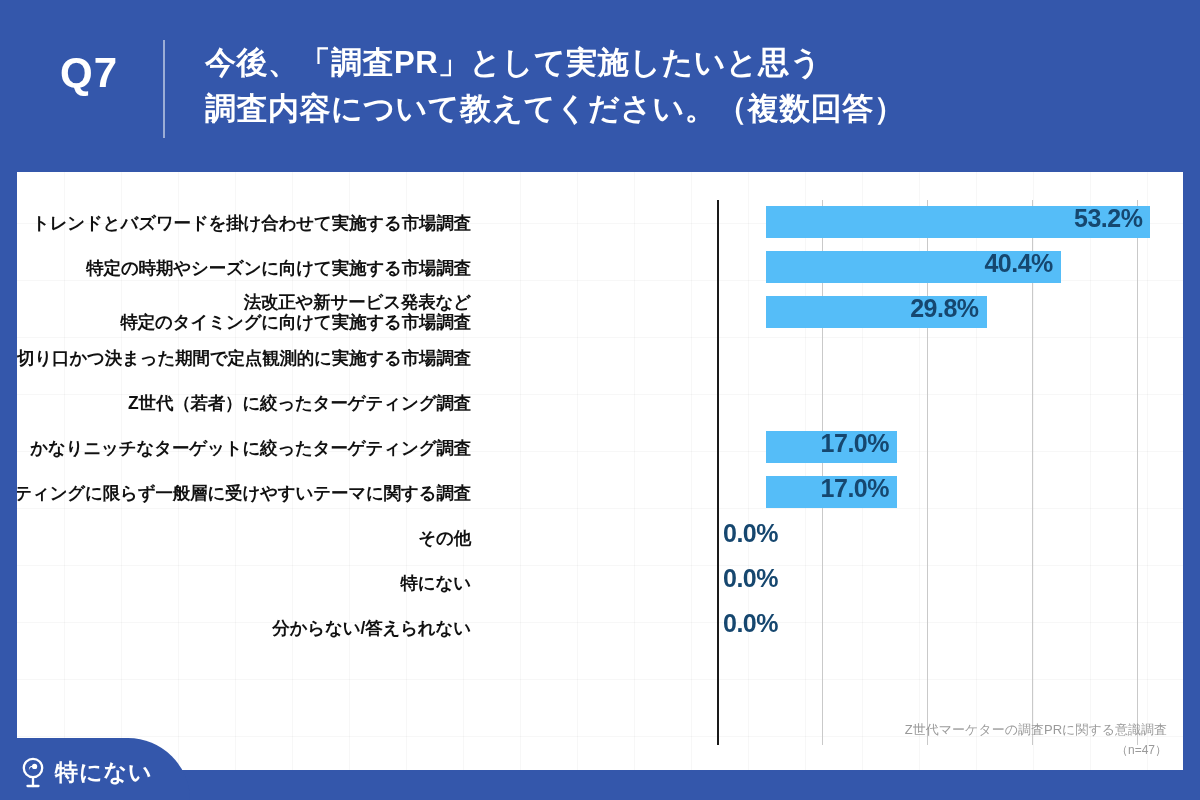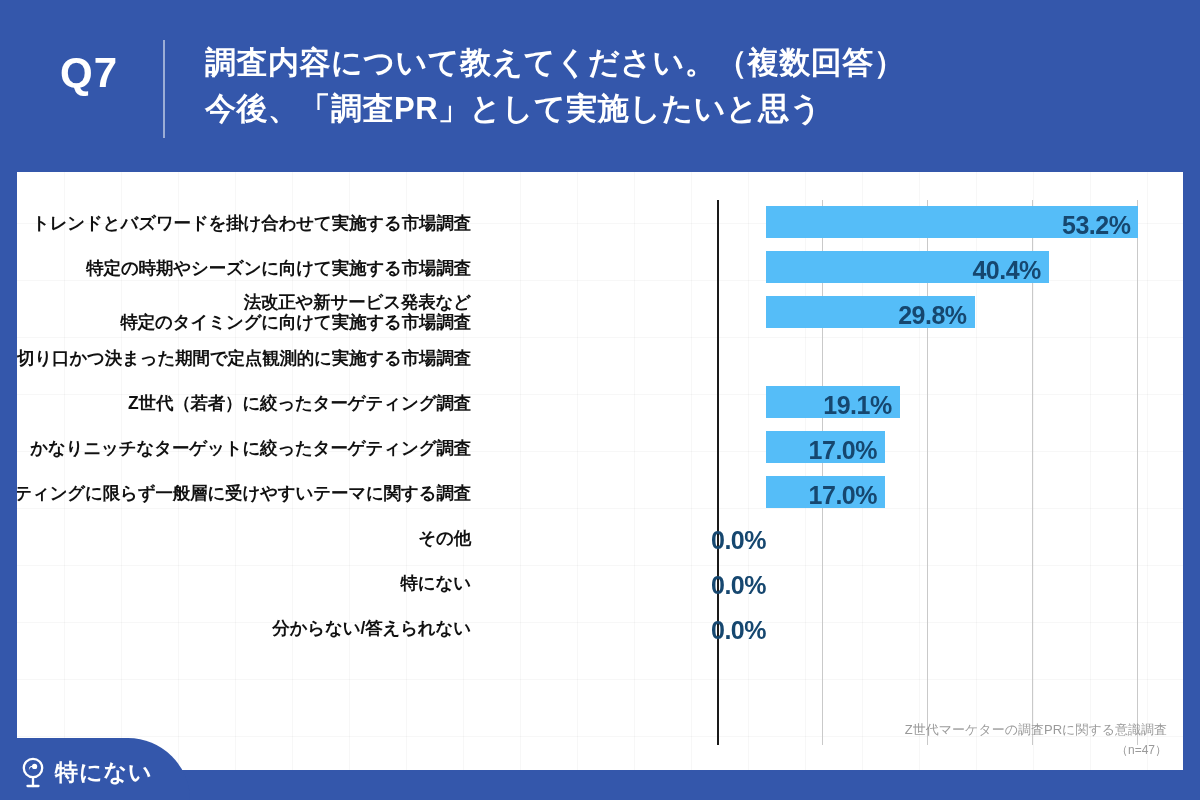--- a/index.html
+++ b/index.html
@@ -71,21 +71,21 @@
     font-size:17.5px;font-weight:700;line-height:1.18;
     letter-spacing:-.2px;box-sizing:border-box;
     white-space:pre-line;
   }
   .bar-wrap{
     position:absolute;left:702px;top:6px;height:32px;
     display:flex;align-items:center;
   }
   .bar{
     height:32px;background:#55BDF8;position:relative;
-    display:flex;align-items:flex-end;justify-content:flex-end;
+    display:flex;align-items:flex-start;justify-content:flex-end;padding-left:12px;
   }
   .bar .val{
     color:#16476F;font-size:25px;font-weight:700;
     padding-right:8px;line-height:1;white-space:nowrap;
     letter-spacing:-.5px;
   }
   .bar.zero{background:transparent;}
   .bar.zero .val{padding-right:0;padding-left:6px;}
 
   
@@ -114,22 +114,22 @@
 </style>
 </head>
 <body>
 
 <div id="stage">
 
   <div id="header">
     <div id="q-number">Q7</div>
     <div id="q-divider"></div>
     <div id="q-title">
+      <span class="line">今後、「調査PR」として実施したいと思う</span>
       <span class="line">調査内容について教えてください。（複数回答）</span>
-      <span class="line">今後、「調査PR」として実施したいと思う</span>
     </div>
   </div>
 
   <div id="panel">
     <div id="plot">
       <div id="gridlines">
           <div class="vgrid" style="left: 805px;"></div>
           <div class="vgrid" style="left: 910px;"></div>
           <div class="vgrid" style="left: 1015px;"></div>
           <div class="vgrid" style="left: 1120px;"></div>
@@ -159,25 +159,20 @@
               <div class="bar" style="width: 208.6px;">
                 <span class="val">29.8%</span>
               </div>
             </div>
           </div>
           <div class="row">
             <div class="row-label">特定の切り口かつ決まった期間で定点観測的に実施する市場調査</div>
           </div>
           <div class="row">
             <div class="row-label">Z世代（若者）に絞ったターゲティング調査</div>
-            <div class="bar-wrap">
-              <div class="bar" style="width: 133.7px;">
-                <span class="val">19.1%</span>
-              </div>
-            </div>
           </div>
           <div class="row">
             <div class="row-label">かなりニッチなターゲットに絞ったターゲティング調査</div>
             <div class="bar-wrap">
               <div class="bar" style="width: 119px;">
                 <span class="val">17.0%</span>
               </div>
             </div>
           </div>
           <div class="row">

